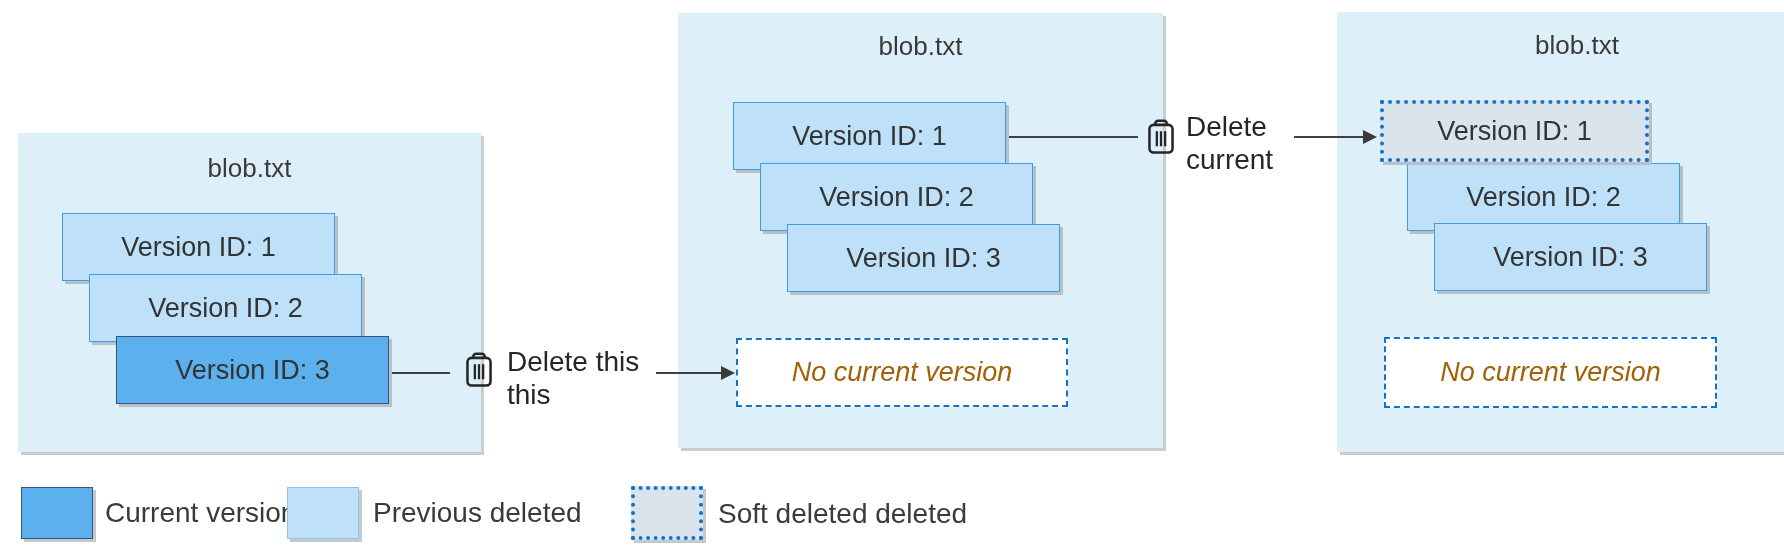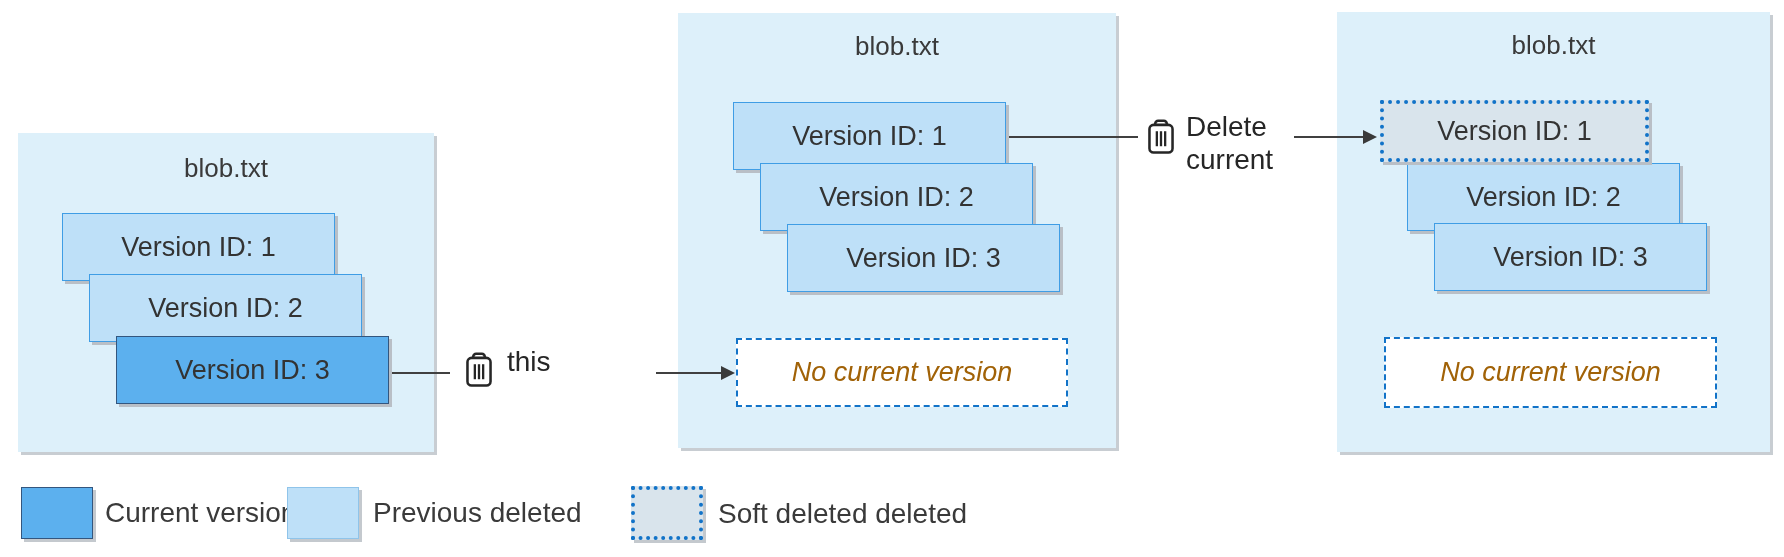--- a/index.html
+++ b/index.html
@@ -12,20 +12,21 @@
     height: 557px;
     position: relative;
     font-family: "Liberation Sans", sans-serif;
     color: #3a3a3a;
     overflow: hidden;
   }
   .panel {
     position: absolute;
     background: #ddf0fa;
     box-shadow: 3px 3px 0 #c8cdd2;
+    padding-left: 47px;
   }
   .panel-title {
     position: absolute;
     left: 0;
     right: 0;
     text-align: center;
     font-size: 26px;
     color: #3a3a3a;
   }
   .vbox {
@@ -171,20 +172,21 @@
 
 <div class="hline" style="left:390px; top:372px; width:60px;"></div>
 <svg class="trash" style="left:464px; top:352px;" width="30" height="36" viewBox="0 0 26 31">
   <path d="M8 5 V4 a2.5 2.5 0 0 1 2.5-2.5 h5 a2.5 2.5 0 0 1 2.5 2.5 V5" fill="none" stroke="#262626" stroke-width="2.2"></path>
   <rect x="3" y="5" width="20" height="24" rx="3.5" fill="none" stroke="#262626" stroke-width="2.2"></rect>
   <line x1="9.4" y1="10.5" x2="9.4" y2="23.5" stroke="#262626" stroke-width="2"></line>
   <line x1="13" y1="10.5" x2="13" y2="23.5" stroke="#262626" stroke-width="2"></line>
   <line x1="16.6" y1="10.5" x2="16.6" y2="23.5" stroke="#262626" stroke-width="2"></line>
 </svg>
 <div class="action-label" style="left:507px; top:345px;">
+  <span>Delete this</span>
   <span>this</span>
 </div>
 <div class="hline" style="left:656px; top:372px; width:66px;"></div>
 <div class="arrowhead" style="left:721px; top:366px;"></div>
 
 <div class="hline" style="left:1006px; top:136px; width:132px;"></div>
 <svg class="trash" style="left:1146px; top:119px;" width="30" height="36" viewBox="0 0 26 31">
   <path d="M8 5 V4 a2.5 2.5 0 0 1 2.5-2.5 h5 a2.5 2.5 0 0 1 2.5 2.5 V5" fill="none" stroke="#262626" stroke-width="2.2"></path>
   <rect x="3" y="5" width="20" height="24" rx="3.5" fill="none" stroke="#262626" stroke-width="2.2"></rect>
   <line x1="9.4" y1="10.5" x2="9.4" y2="23.5" stroke="#262626" stroke-width="2"></line>

